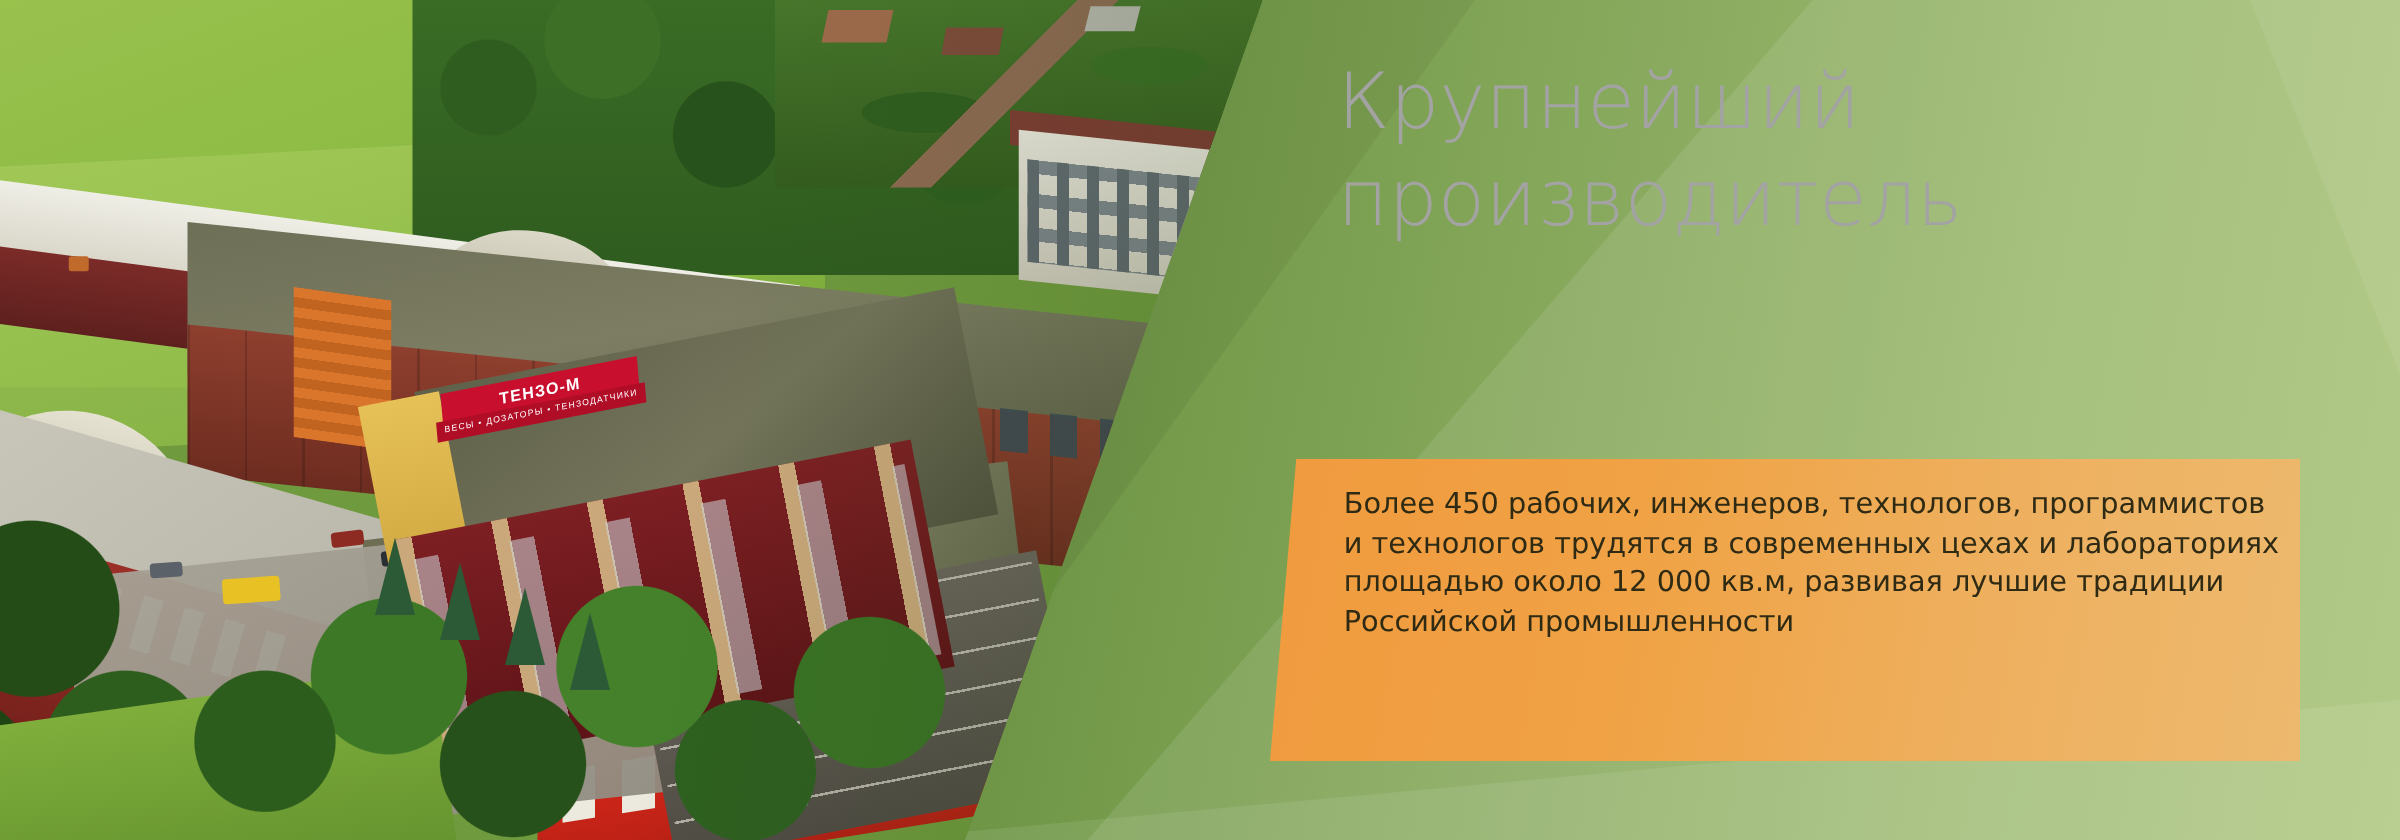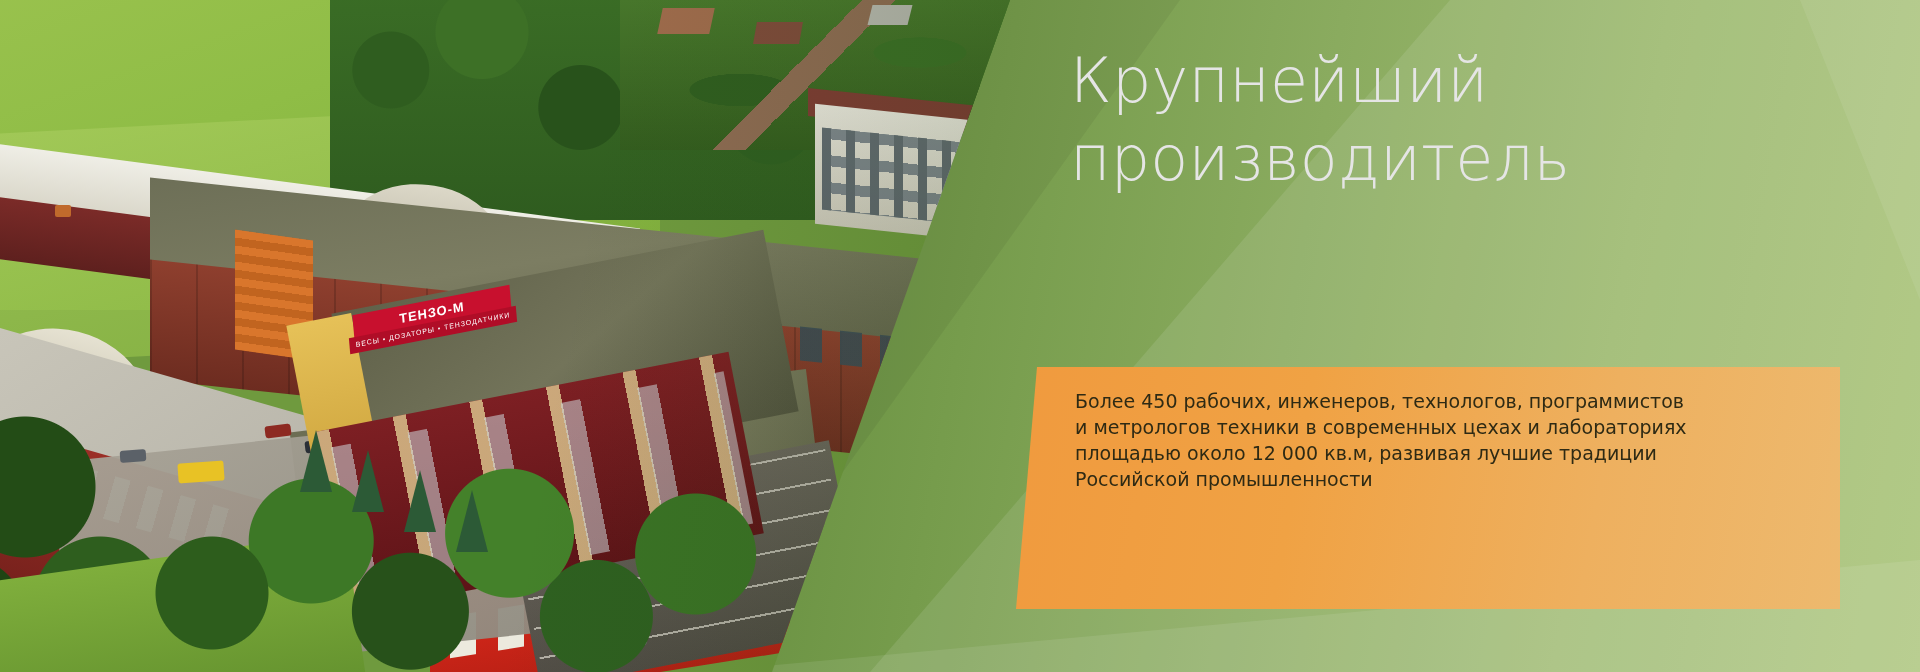--- a/index.html
+++ b/index.html
@@ -307,21 +307,21 @@
   .photo-shade {
     left:0; top:0; width:1010px; height:672px;
     background:linear-gradient(100deg, rgba(0,0,0,0) 55%, rgba(40,70,20,.22) 100%);
   }
 
   
   .headline {
     position:absolute;
     left:1070px; top:42px;
     width:820px;
-    color:#e5e5e5;
+    color:#a3a3a3;
     font-size:62px;
     font-weight:300;
     line-height:1.25;
     letter-spacing:0.2px;
     font-family:"DejaVu Sans", sans-serif;
   }
   .headline .ln { display:block; white-space:nowrap; }
 
   
   .callout {
@@ -329,21 +329,21 @@
     left:1010px; top:367px;
     width:830px; height:242px;
     background:linear-gradient(100deg,#f09a3e 0%,#f0a244 35%,#eeb05f 70%,#edb96e 100%);
     clip-path:polygon(27px 0, 830px 0, 830px 242px, 6px 242px);
   }
   .callout-text {
     position:absolute;
     left:1075px; top:388px;
     width:760px;
     color:#2e2a14;
-    font-size:19px;
+    font-size:23px;
     line-height:1.37;
     font-family:"DejaVu Sans", sans-serif;
   }
   .callout-text .ln { display:block; white-space:nowrap; }
 </style>
 </head>
 <body>
 
 <div id="banner">
 
@@ -424,18 +424,18 @@
   </div>
 
   <div class="headline">
     <span class="ln">Крупнейший</span>
     <span class="ln">производитель</span>
   </div>
 
   <div class="callout"></div>
   <div class="callout-text">
     <span class="ln">Более 450 рабочих, инженеров, технологов, программистов</span>
-    <span class="ln">и метрологов техники в современных цехах и лабораториях</span>
+    <span class="ln">и технологов трудятся в современных цехах и лабораториях</span>
     <span class="ln">площадью около 12 000 кв.м, развивая лучшие традиции</span>
     <span class="ln">Российской промышленности</span>
   </div>
 
 </div>
 
 </body></html>

